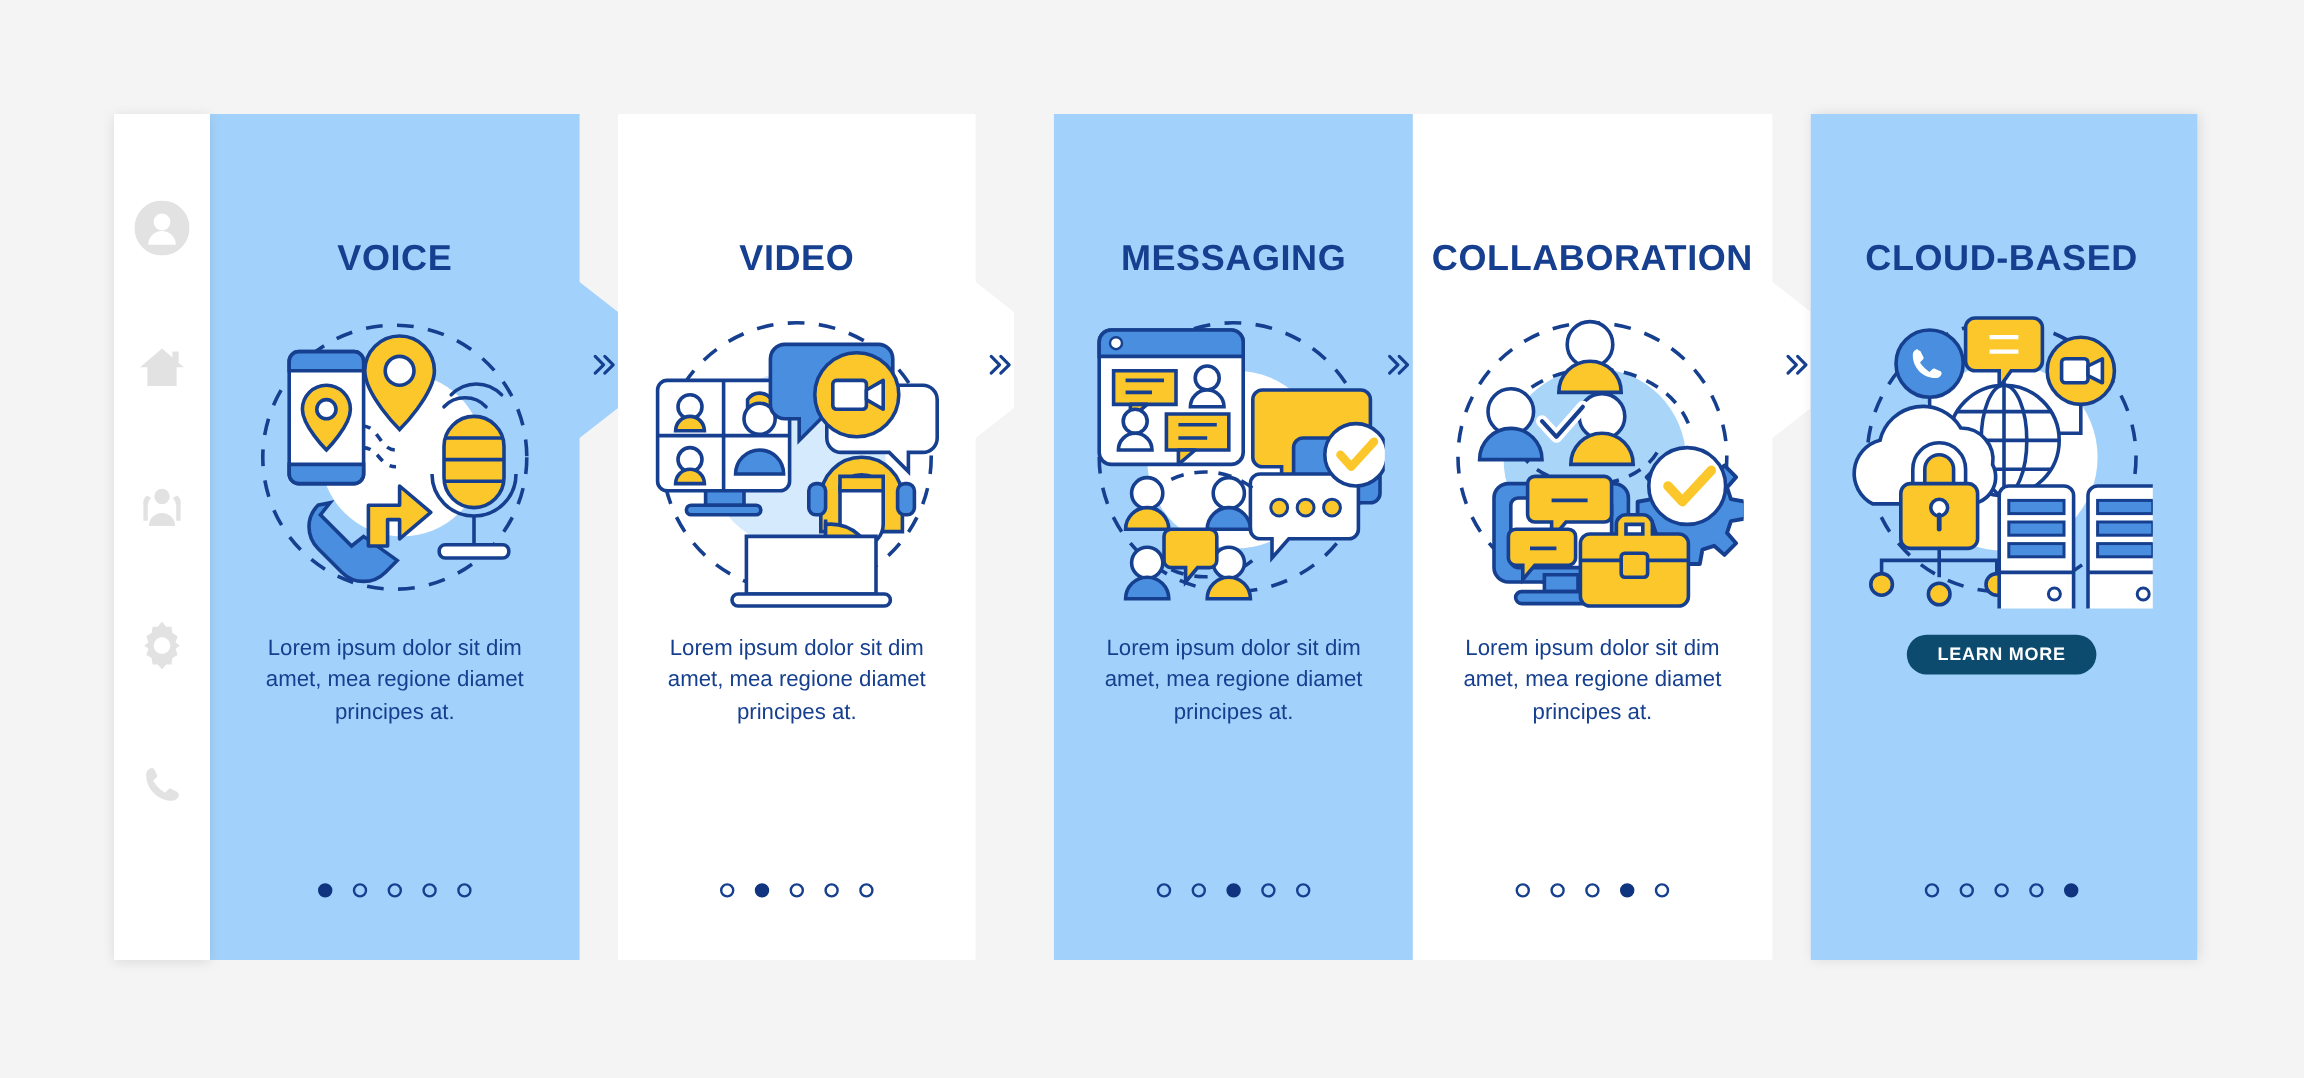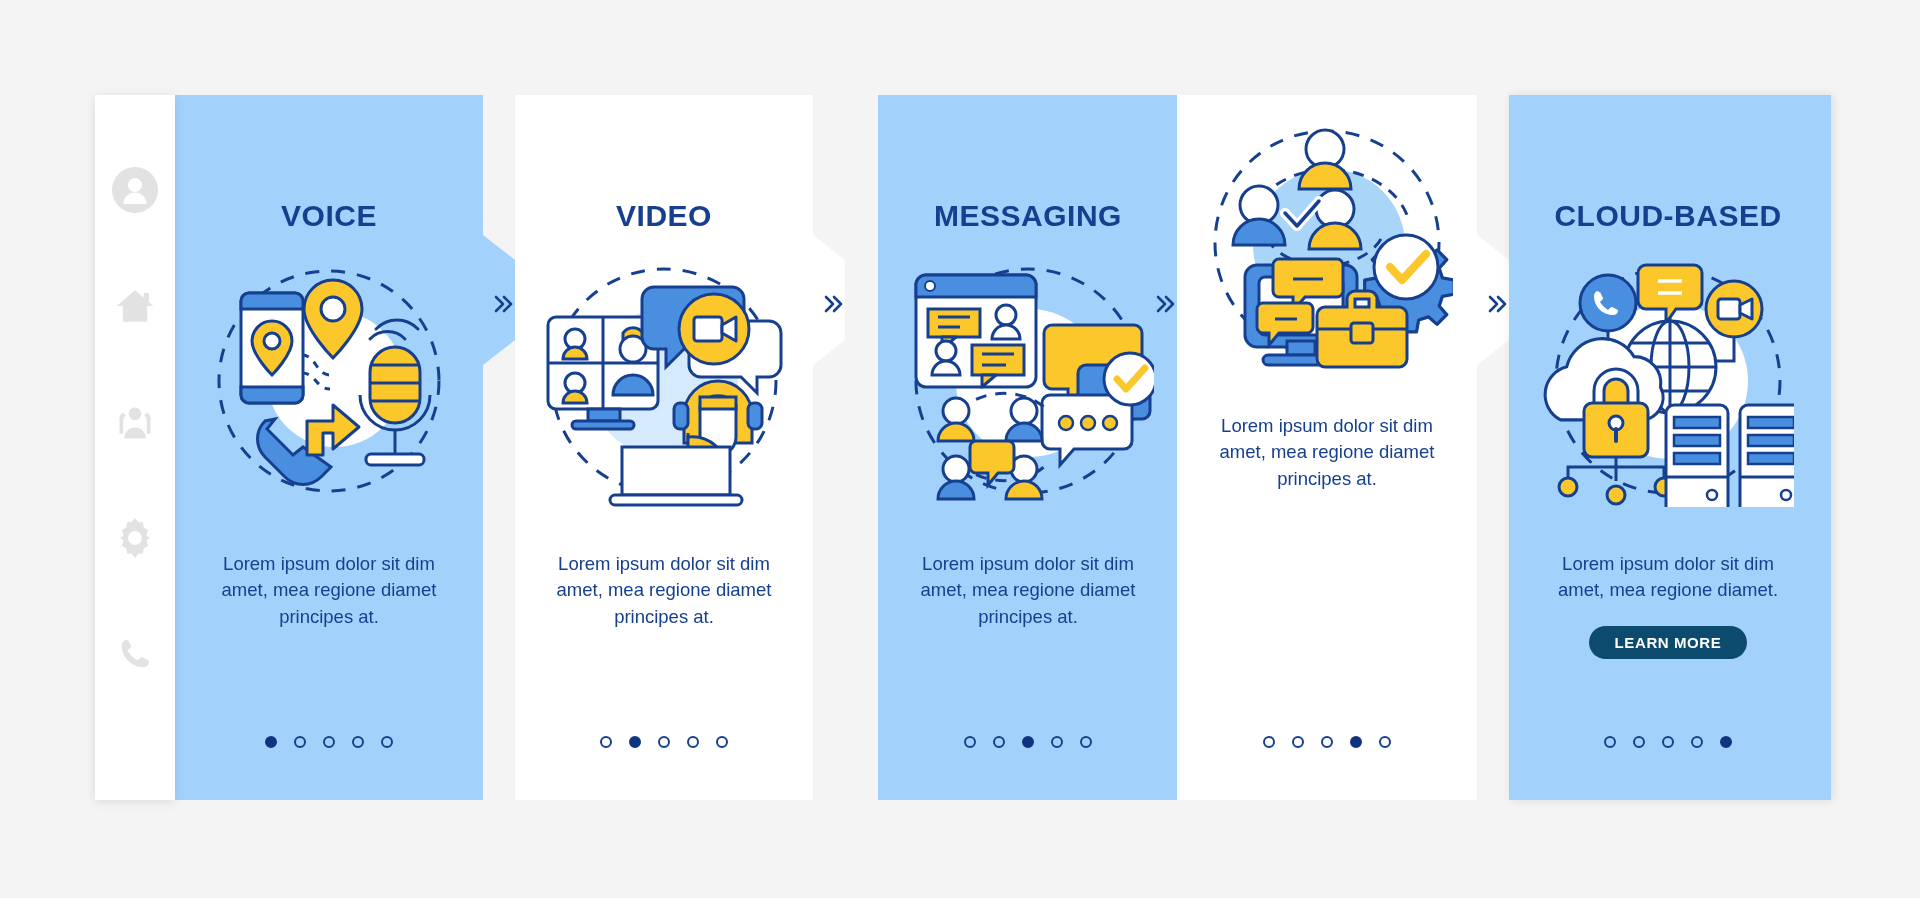--- a/index.html
+++ b/index.html
@@ -87,21 +87,21 @@
   
   .illo{
     margin-top:22px;
     width:252px;height:252px;
     position:relative;
   }
   .illo svg{display:block;width:252px;height:252px;}
 
   
   .panel-text{
-    margin-top:44px;
+    margin-top:20px;
     width:258px;
     text-align:center;
     font-size:18.5px;
     line-height:1.42;
     color:#16408f;
   }
 
   
   .cta{
     margin-top:22px;
@@ -364,20 +364,21 @@
     <div class="chevron" style="left:972px;">
       <svg viewBox="0 0 24 24" width="24" height="24" fill="none" stroke="currentColor" stroke-width="2.6" stroke-linecap="round" stroke-linejoin="round">
         <polyline points="6,5 13,12 6,19"></polyline>
           <polyline points="14,5 21,12 14,19"></polyline>
       </svg>
     </div>
 
     <div class="panel white" style="left:1002px;width:332px;">
       <div class="panel-body" style="clip-path: polygon(0 0, 300px 0, 300px 140px, 332px 165px, 332px 245px, 300px 270px, 300px 705px, 0 705px);"></div>
       <div class="panel-content" style="width:300px;">
+        <div class="panel-title">COLLABORATION</div>
         <div class="illo">
           <svg viewBox="0 0 252 252">
             <circle cx="128" cy="128" r="76" fill="#a9d6f8"></circle>
             <circle cx="126" cy="126" r="112" fill="none" stroke="#16408f" stroke-width="3" stroke-dasharray="14 12"></circle>
 
             <path d="M50 98a82 66 0 0 1 156 0" fill="none" stroke="#16408f" stroke-width="3" stroke-dasharray="11 9"></path>
             <path d="M66 122a62 44 0 0 0 114 0" fill="none" stroke="#16408f" stroke-width="3" stroke-dasharray="11 9"></path>
 
             <circle cx="124" cy="32" r="19" fill="#ffffff" stroke="#16408f" stroke-width="3"></circle>
             <path d="M98 72a26 26 0 0 1 52 0z" fill="#fbc72a" stroke="#16408f" stroke-width="3"></path>
@@ -476,21 +477,20 @@
             <rect x="198" y="150" width="62" height="110" rx="8" fill="#ffffff" stroke="#16408f" stroke-width="3"></rect>
             <rect x="206" y="162" width="46" height="11" fill="#4a8ee0" stroke="#16408f" stroke-width="2.5"></rect>
             <rect x="206" y="180" width="46" height="11" fill="#4a8ee0" stroke="#16408f" stroke-width="2.5"></rect>
             <rect x="206" y="198" width="46" height="11" fill="#4a8ee0" stroke="#16408f" stroke-width="2.5"></rect>
             <path d="M198 222h62" stroke="#16408f" stroke-width="3"></path>
             <circle cx="244" cy="240" r="5" fill="#ffffff" stroke="#16408f" stroke-width="2.5"></circle>
             <circle cx="132" cy="262" r="8" fill="#fbc72a" stroke="#16408f" stroke-width="3"></circle>
             <circle cx="206" cy="262" r="8" fill="#fbc72a" stroke="#16408f" stroke-width="3"></circle>
           </svg>
         </div>
-        <div class="panel-text">Lorem ipsum dolor sit dim amet, mea regione diamet.</div>
         <button class="cta">LEARN MORE</button>
       </div>
       <div class="dots" style="width:318px;">
         <span class="dot"></span>
         <span class="dot"></span>
         <span class="dot"></span>
         <span class="dot"></span>
         <span class="dot on"></span>
       </div>
     </div>

